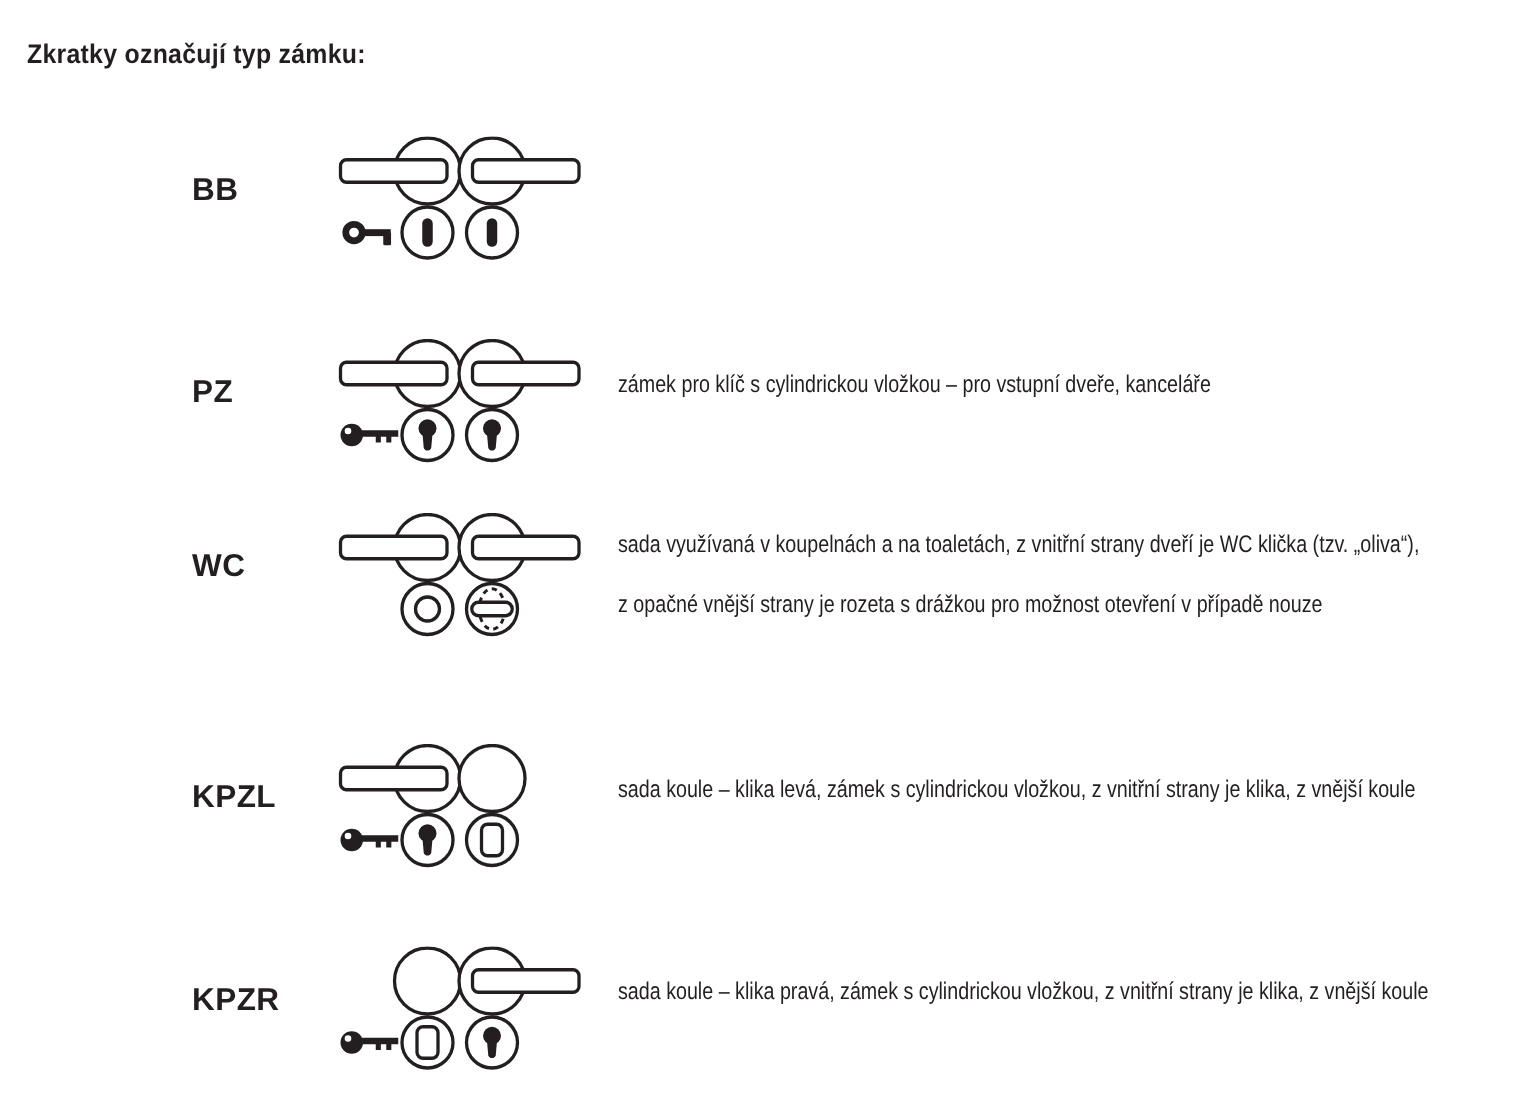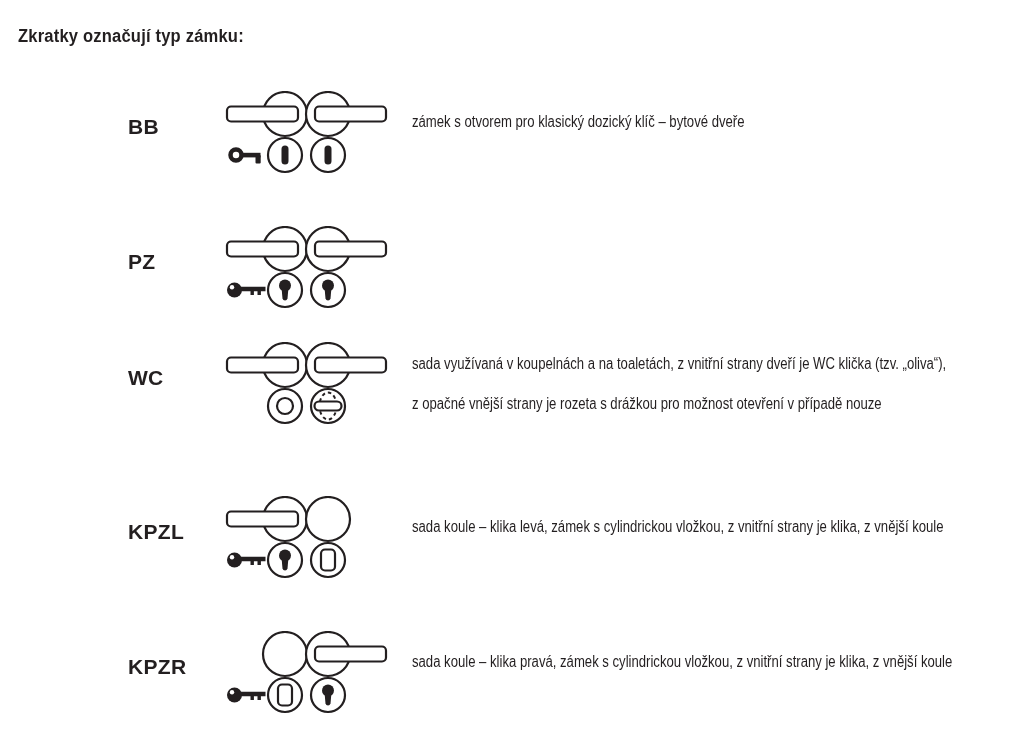--- a/index.html
+++ b/index.html
@@ -77,23 +77,20 @@
       </g>
       <g>
         <circle class="stroked" cx="63" cy="64" r="17"></circle>
         <rect class="inked" x="59.5" y="54.5" width="7" height="19" rx="3.5"></rect>
       </g>
       <g>
         <circle class="stroked" cx="106" cy="64" r="17"></circle>
         <rect class="inked" x="102.5" y="54.5" width="7" height="19" rx="3.5"></rect>
       </g>
     </svg>
-    <div class="row-desc">
-      <span class="desc-line">zámek s otvorem pro klasický dozický klíč – bytové dveře</span>
-    </div>
   </div>
 
   <div class="row" style="top:226px">
     <span class="row-code">PZ</span>
     <svg class="row-icons" width="175" height="84" viewBox="0 0 175 84">
       <g>
         <circle class="stroked" cx="63" cy="23" r="22"></circle>
         <rect class="stroked" x="5" y="15.5" width="71" height="15" rx="4"></rect>
       </g>
       <g>
@@ -109,20 +106,23 @@
         <circle class="stroked" cx="63" cy="64" r="17"></circle>
         <circle class="inked" cx="63" cy="59.5" r="6"></circle>
         <path class="inked" d="M59.6 62.5 L60.5 72.5 A2.6 2.6 0 0 0 65.5 72.5 L66.4 62.5 z"></path>
       </g>
       <g>
         <circle class="stroked" cx="106" cy="64" r="17"></circle>
         <circle class="inked" cx="106" cy="59.5" r="6"></circle>
         <path class="inked" d="M102.6 62.5 L103.5 72.5 A2.6 2.6 0 0 0 108.5 72.5 L109.4 62.5 z"></path>
       </g>
     </svg>
+    <div class="row-desc">
+      <span class="desc-line">zámek pro klíč s cylindrickou vložkou – pro vstupní dveře, kanceláře</span>
+    </div>
   </div>
 
   <div class="row" style="top:342px">
     <span class="row-code">WC</span>
     <svg class="row-icons" width="175" height="84" viewBox="0 0 175 84">
       <g>
         <circle class="stroked" cx="63" cy="23" r="22"></circle>
         <rect class="stroked" x="5" y="15.5" width="71" height="15" rx="4"></rect>
       </g>
       <g>

